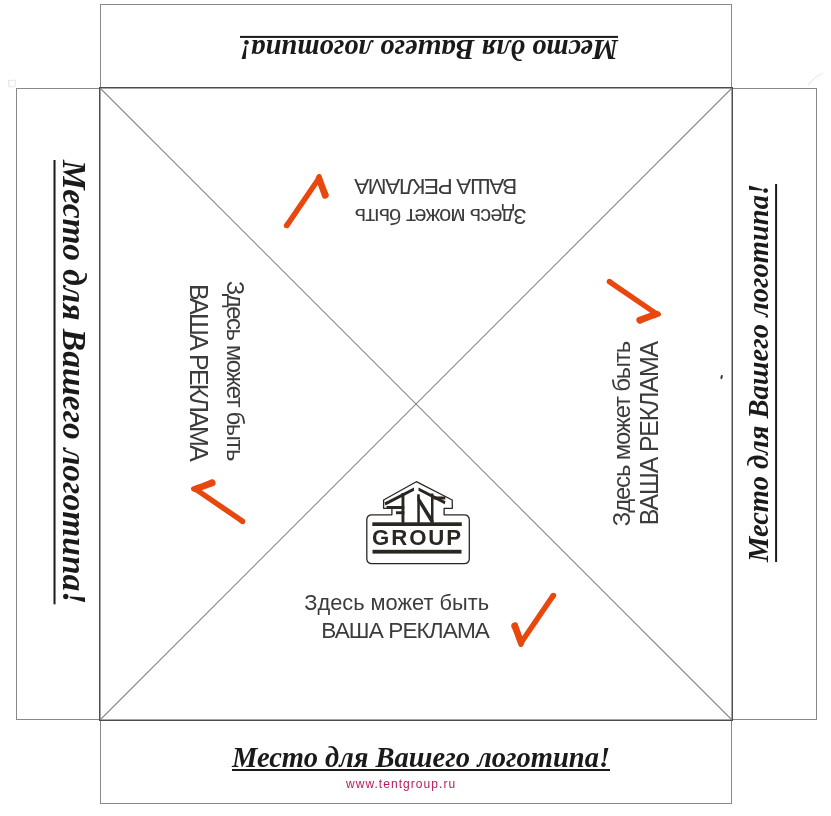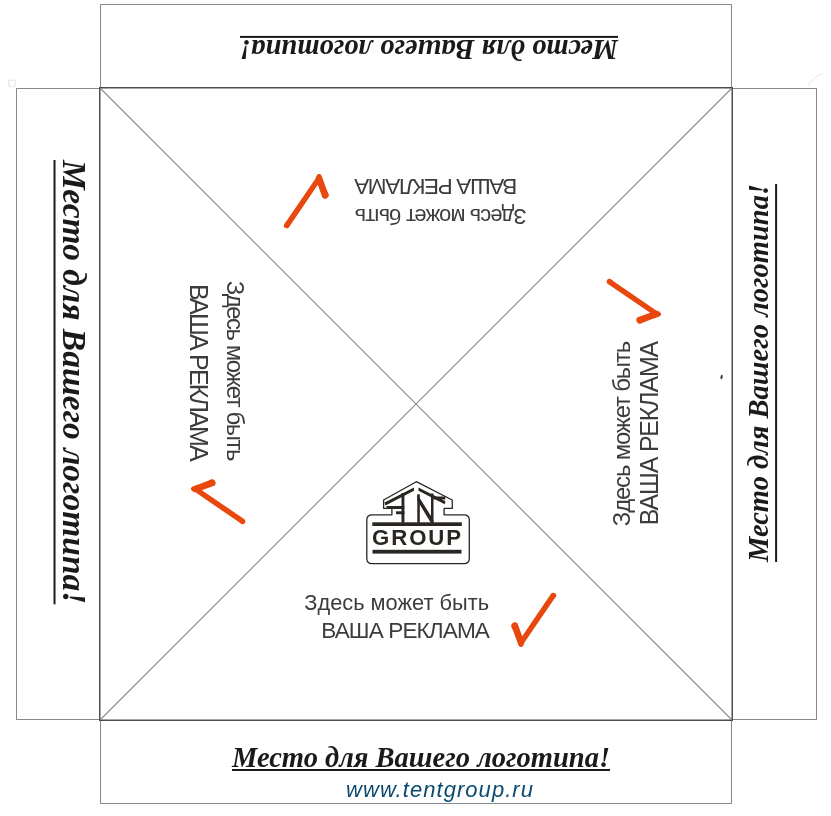--- a/index.html
+++ b/index.html
@@ -9,21 +9,21 @@
   .abs{position:absolute;}
   .flap{position:absolute;border:1.2px solid #888;background:#fff;box-sizing:border-box;}
   .title{font-family:"Liberation Serif",serif;font-style:italic;font-weight:bold;
          color:#1a1a1a;font-size:28.5px;white-space:nowrap;line-height:1.12;}
   .u{text-decoration:underline;text-decoration-thickness:2px;text-underline-offset:7px;text-decoration-color:#1a1a1a;}
   .ad{position:absolute;width:253px;height:55px;}
   .adtxt{position:absolute;right:68px;top:0;text-align:right;color:#3c3c3c;white-space:nowrap;}
   .l1{font-size:21.8px;line-height:1;}
   .l2{font-size:22.6px;line-height:1;letter-spacing:-0.9px;margin-top:6.2px;}
   .chk{position:absolute;right:0;top:0;}
-  .www{font-size:22px;letter-spacing:1.05px;color:#0c4a6e;font-style:italic;}
+  .www{font-size:12px;letter-spacing:1.05px;color:#be185d;}
   #ad-t .l1{letter-spacing:-0.85px;}
   #ad-t .adtxt{right:72.5px;top:1.5px;}
   #ad-t .l2{letter-spacing:-1.4px;margin-top:9.2px;}
   #ad-l .l1{font-size:24px;letter-spacing:-1.5px;}
   #ad-l .l2{font-size:25px;letter-spacing:-1.8px;margin-top:12px;}
   #ad-l .adtxt{top:-1.5px;}
   #ad-r .l1{font-size:24px;letter-spacing:-1.2px;}
   #ad-r .l2{font-size:25px;letter-spacing:-1.2px;margin-top:3px;}
   #ad-r .adtxt{top:3.5px;}
 </style>

